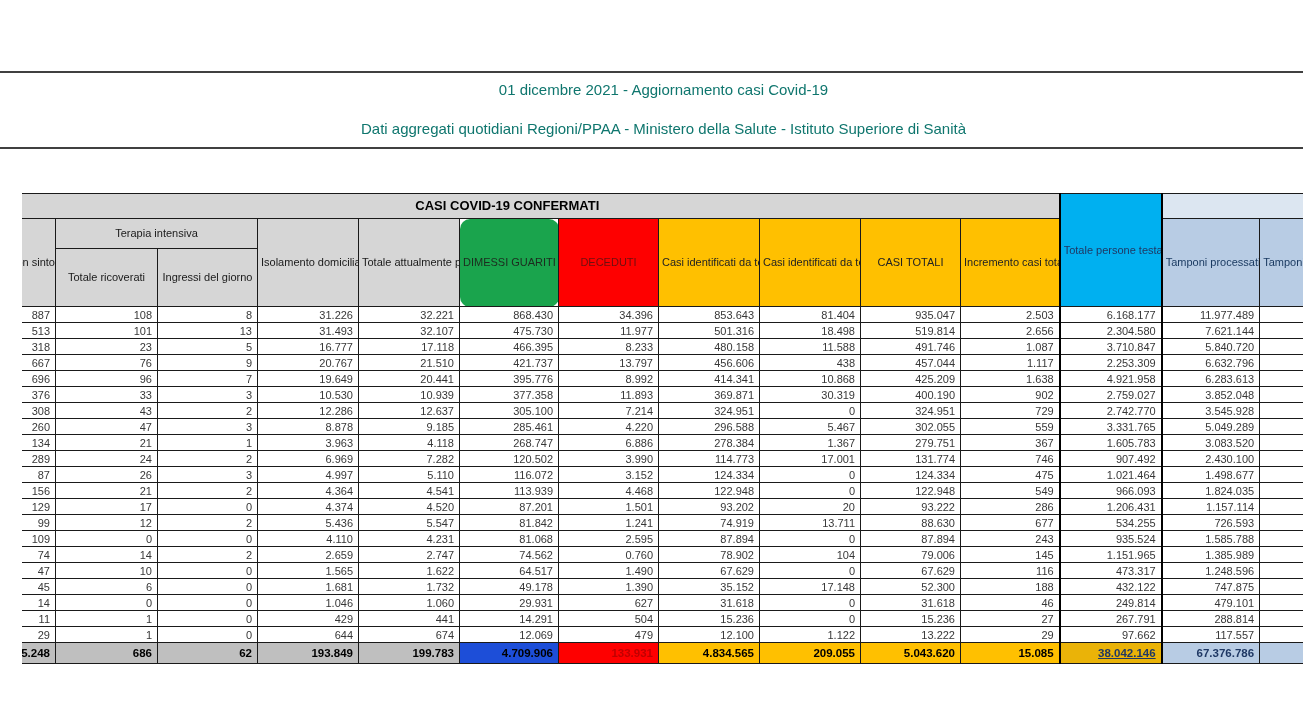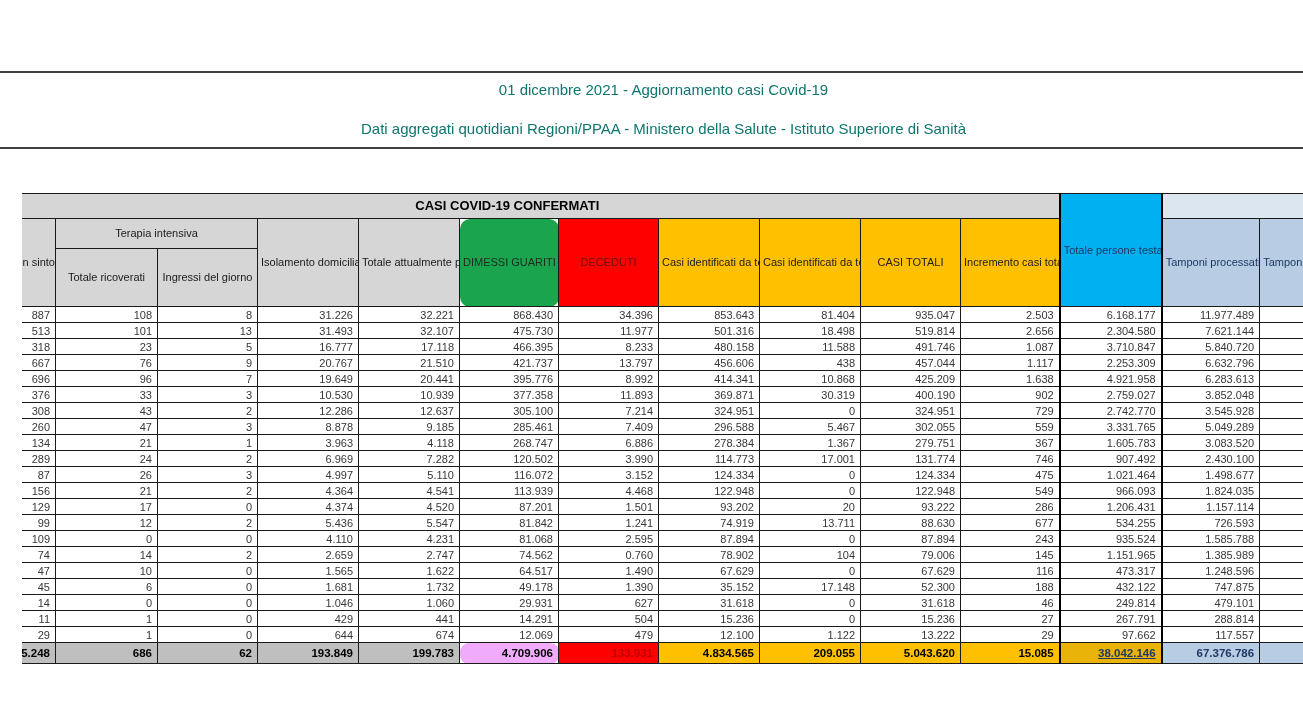--- a/index.html
+++ b/index.html
@@ -39,21 +39,21 @@
   th.h-blueband{background:#dce6f1;}
   th.h-blue{background:#b8cce4;color:#17375e;}
   tbody td{
     background:#fff;font-size:11px;color:#373737;text-align:right;
     padding:1px 5px 1px 2px;height:16px;
   }
   tbody td:nth-child(12){border-left:2px solid #000;border-right:2px solid #000;}
   tbody td:last-child{text-align:left;padding-left:45px;}
   tbody tr.total td{font-weight:bold;color:#000;font-size:11.5px;height:21px;}
   tbody tr.total td:nth-child(-n+5){background:#bfbfbf;}
-  tbody tr.total td:nth-child(6){background:#f0abfc;border-radius:9px;}
+  tbody tr.total td:nth-child(6){background:#1d4ed8;}
   tbody tr.total td:nth-child(7){background:#fe0000;color:#c00000;}
   tbody tr.total td:nth-child(8),
   tbody tr.total td:nth-child(9),
   tbody tr.total td:nth-child(10),
   tbody tr.total td:nth-child(11){background:#ffc000;}
   tbody tr.total td:nth-child(12){background:#eab308;color:#1f3864;text-decoration:underline;}
   tbody tr.total td:nth-child(13),
   tbody tr.total td:nth-child(14){background:#b8cce4;color:#1f3864;}
 </style>
 </head>
@@ -220,21 +220,21 @@
           <td>3.545.928</td>
           <td>3.91</td>
         </tr>
         <tr>
           <td>260</td>
           <td>47</td>
           <td>3</td>
           <td>8.878</td>
           <td>9.185</td>
           <td>285.461</td>
-          <td>7.409</td>
+          <td>4.220</td>
           <td>296.588</td>
           <td>5.467</td>
           <td>302.055</td>
           <td>559</td>
           <td>3.331.765</td>
           <td>5.049.289</td>
           <td>2.94</td>
         </tr>
         <tr>
           <td>134</td>

